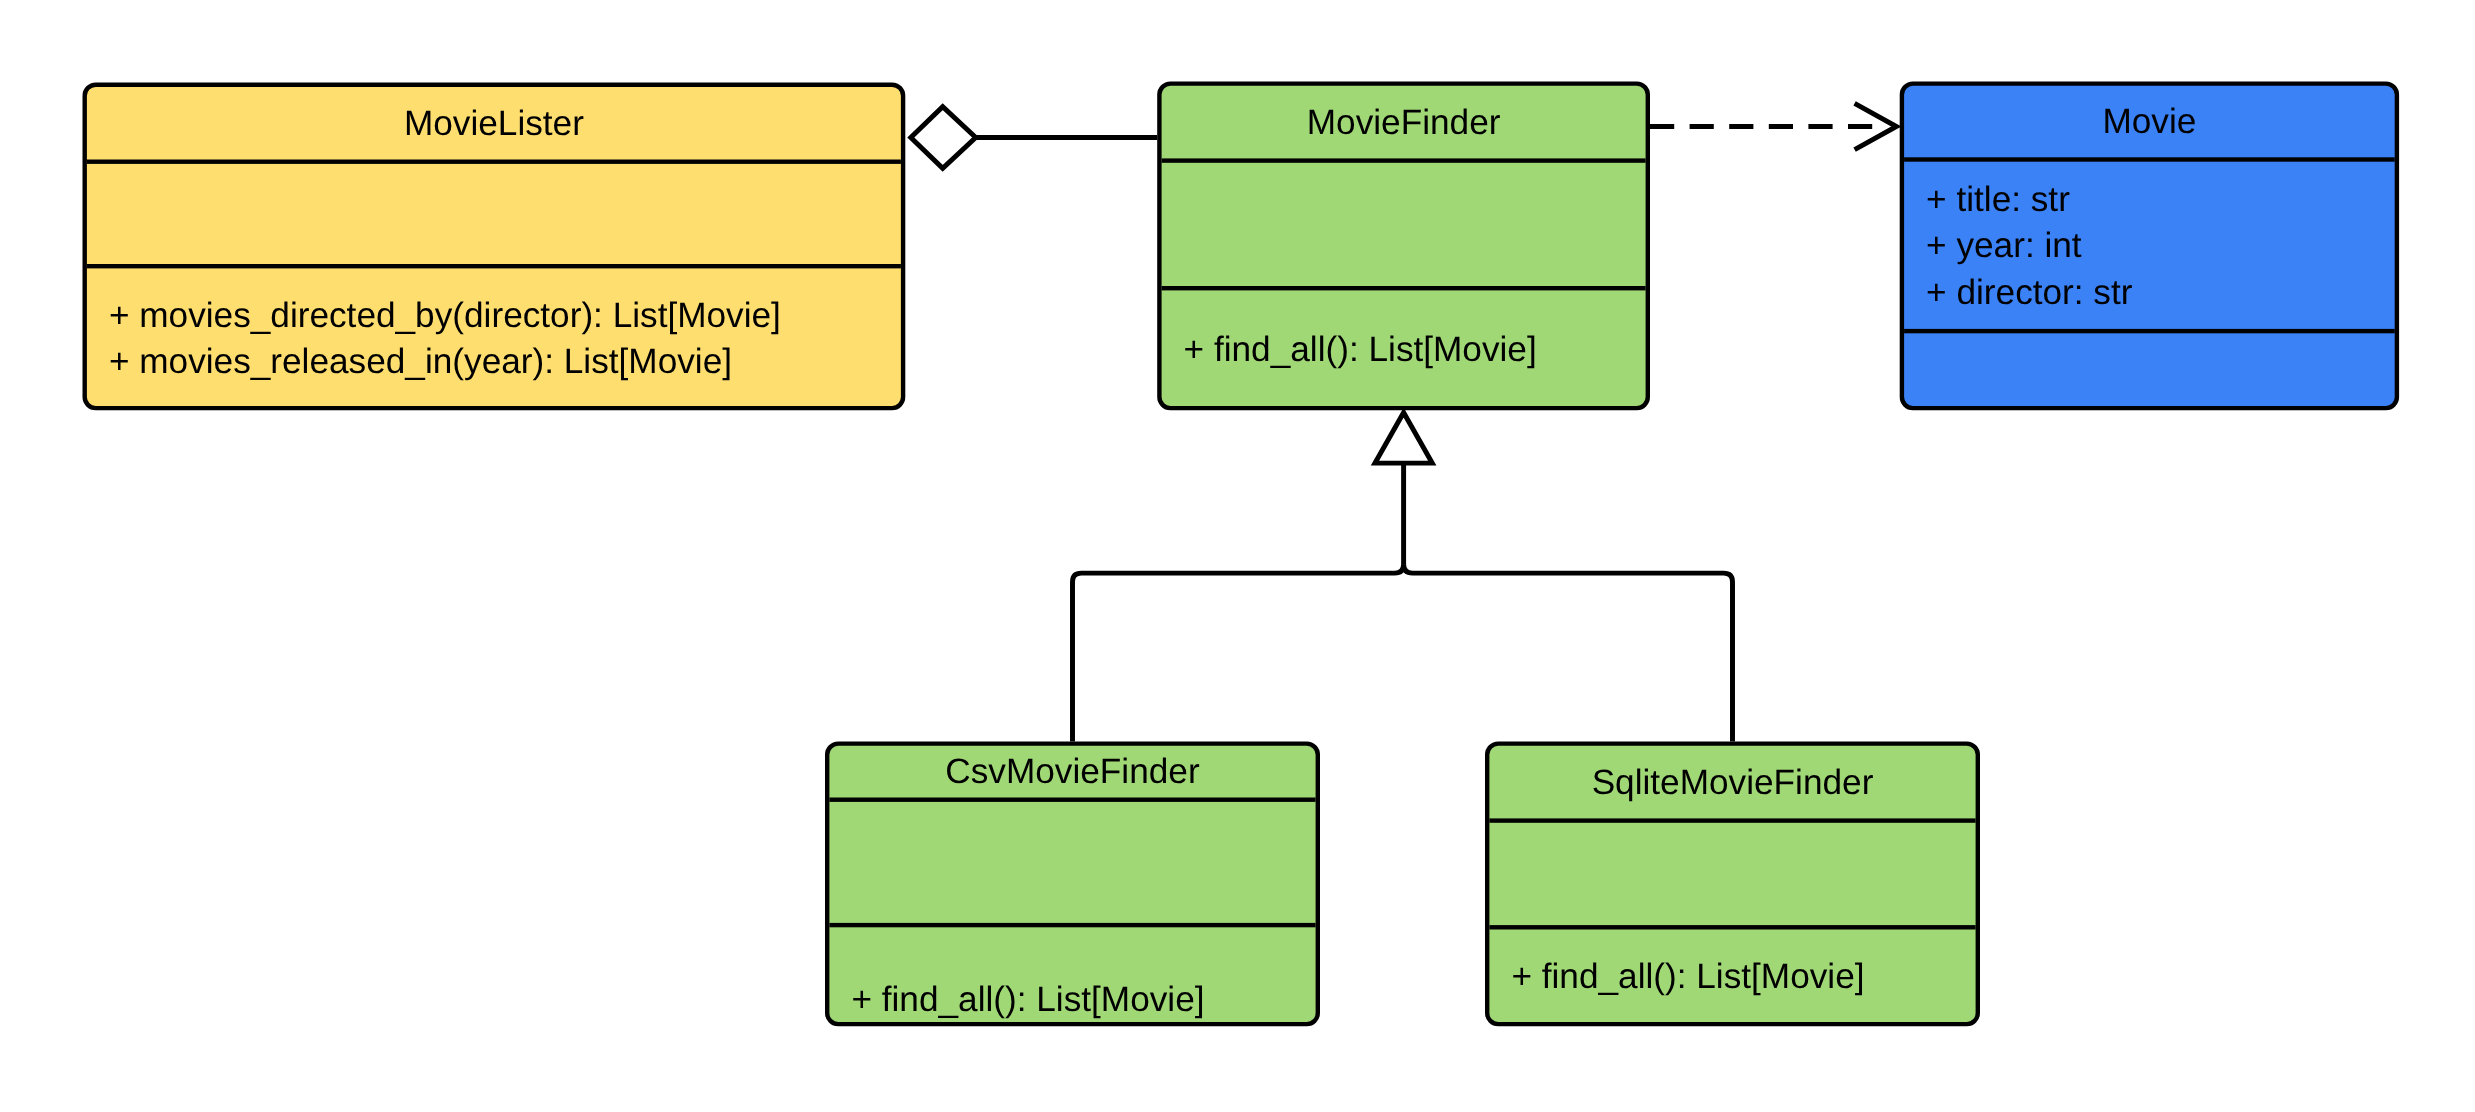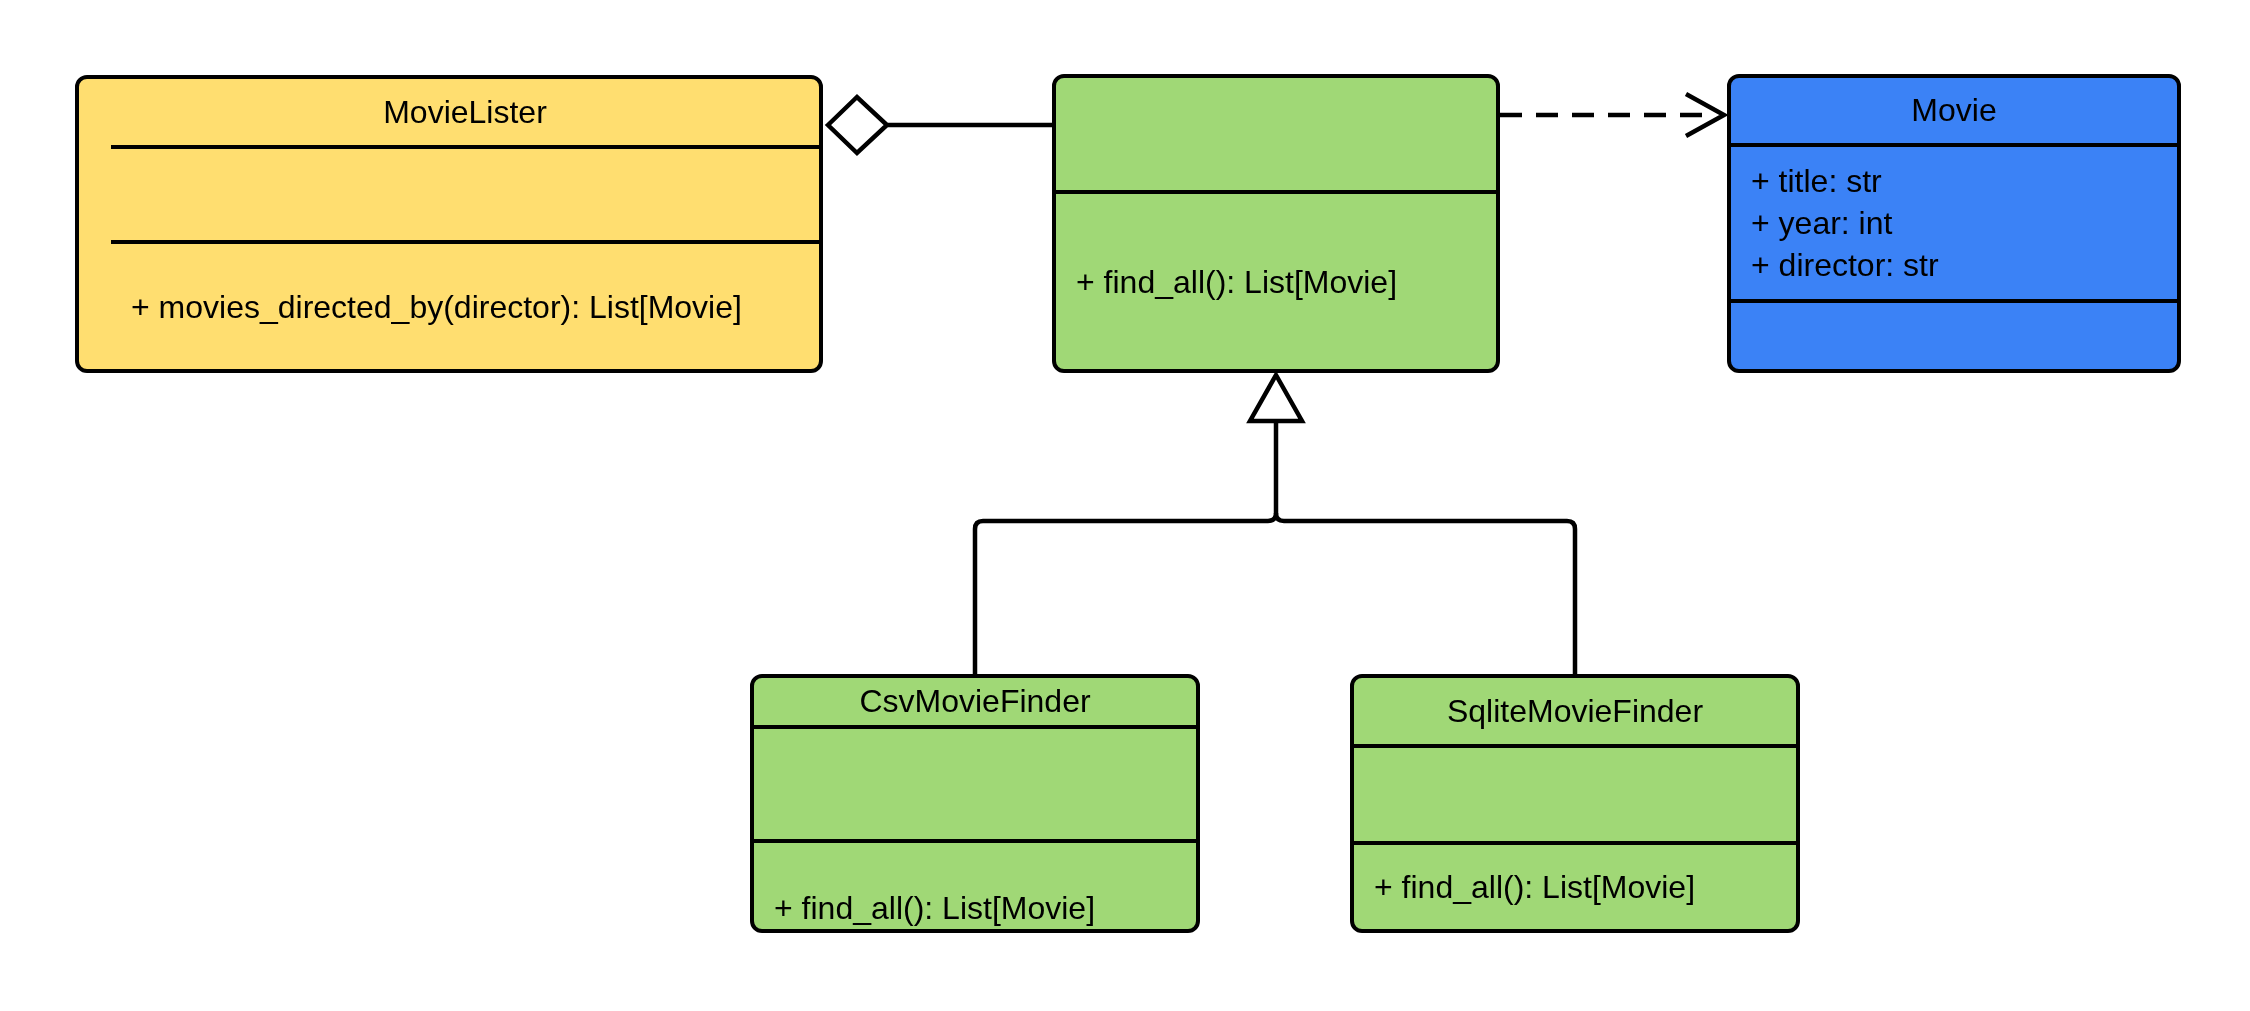--- a/index.html
+++ b/index.html
@@ -45,21 +45,21 @@
     display: flex;
     flex-direction: column;
     justify-content: center;
     padding-left: 20px;
     padding-right: 8px;
   }
   .member-line { line-height: 42px; white-space: nowrap; }
   .sec-methods { flex: 1; }
 
   
-  #movie-lister        { left: 75px;   top: 75px;  width: 748px; height: 298px; padding-left: 32px; }
+  #movie-lister        { left: 75px;   top: 75px;  width: 748px; height: 298px; }
   #movie-lister .sec-title  { height: 70px; }
   #movie-lister .sec-attrs  { height: 95px; }
 
   #movie-finder        { left: 1052px; top: 74px;  width: 448px; height: 299px; }
   #movie-finder .sec-title  { height: 70px; }
   #movie-finder .sec-attrs  { height: 116px; }
 
   #movie               { left: 1727px; top: 74px;  width: 454px; height: 299px; }
   #movie .sec-title    { height: 69px; }
   #movie .sec-attrs    { height: 156px; }
@@ -91,24 +91,28 @@
     <path class="edge" d="M 1276,513 Q 1276,521 1284,521 L 1567,521 Q 1575,521 1575,529 L 1575,674"></path>
   </svg>
 
   <div class="uml-class" id="movie-lister" style="background-color: rgb(255, 222, 112);">
     <div class="sec sec-title">
       <span>MovieLister</span>
     </div>
     <div class="sec sec-attrs"></div>
     <div class="sec sec-lines sec-methods">
       <div class="member-line">+ movies_directed_by(director): List[Movie]</div>
+      <div class="member-line">+ movies_released_in(year): List[Movie]</div>
     </div>
   </div>
 
   <div class="uml-class" id="movie-finder" style="background-color: rgb(160, 216, 118);">
+    <div class="sec sec-title">
+      <span>MovieFinder</span>
+    </div>
     <div class="sec sec-attrs"></div>
     <div class="sec sec-lines sec-methods">
       <div class="member-line">+ find_all(): List[Movie]</div>
     </div>
   </div>
 
   <div class="uml-class" id="movie" style="background-color: #3b82f6;">
     <div class="sec sec-title">
       <span>Movie</span>
     </div>

